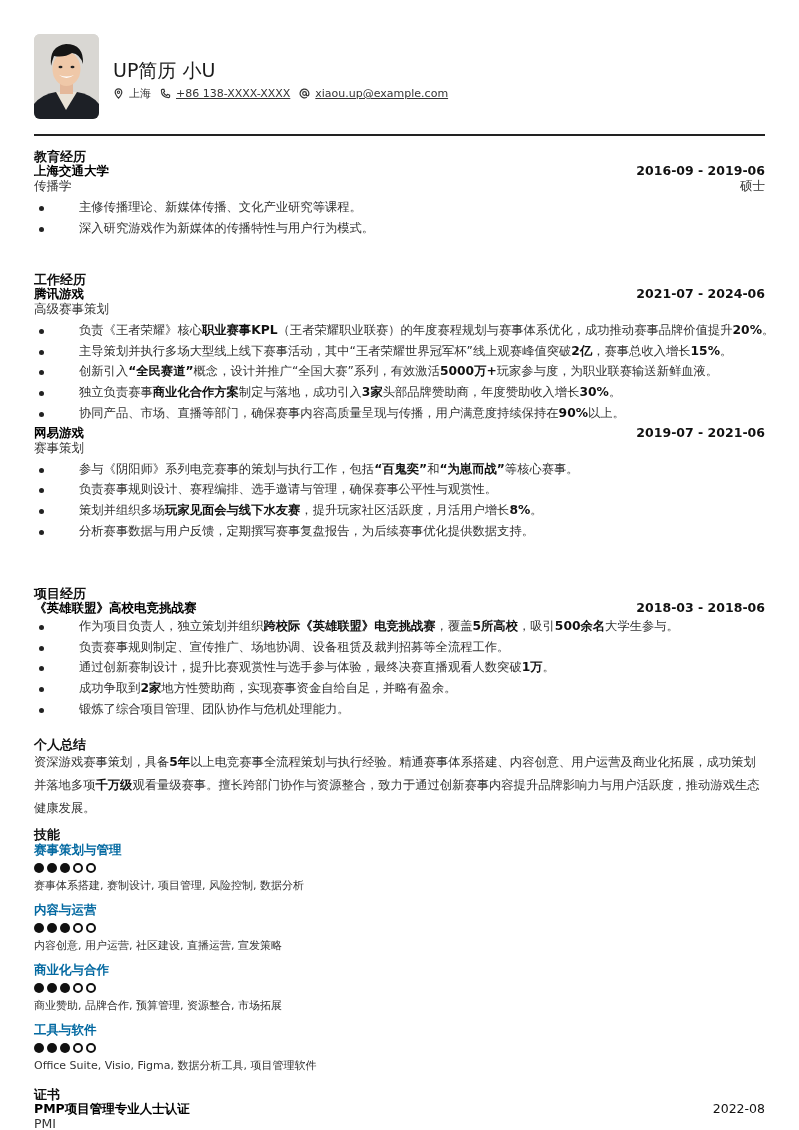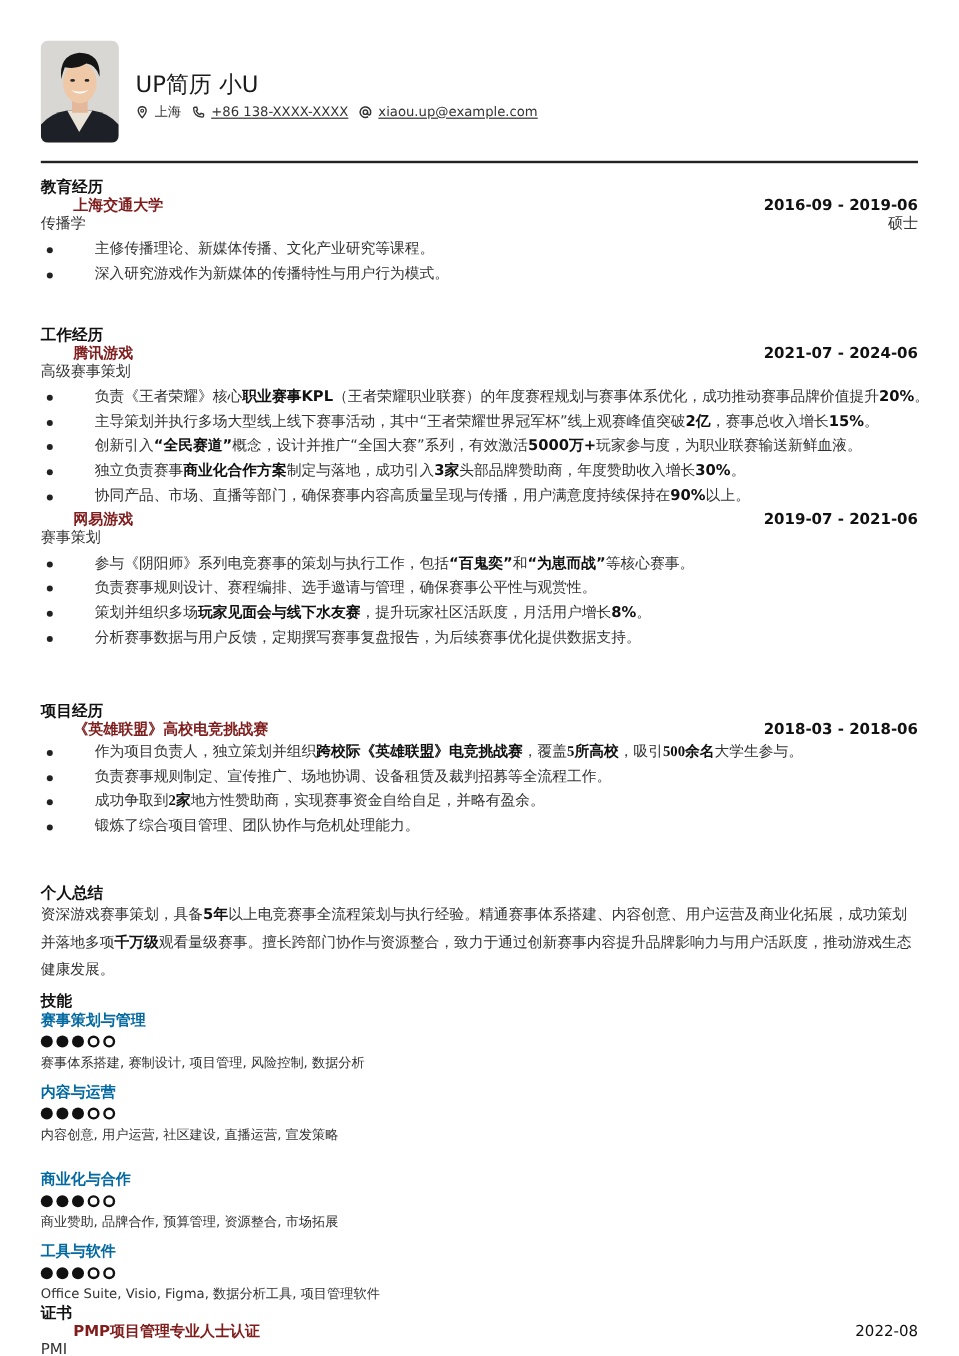--- a/index.html
+++ b/index.html
@@ -10,21 +10,21 @@
   .hdr-name { position:absolute; left:79px; top:24px; font-size:19px; font-weight:500; color:#1a1a1a; white-space:nowrap; }
   .contacts { position:absolute; left:79px; top:52px; font-size:11px; color:#333; white-space:nowrap; display:flex; align-items:center; }
   .contacts .ic { display:inline-block; width:11px; height:11px; margin-right:5px; }
   .contacts .ci { display:flex; align-items:center; margin-right:9px; }
   .contacts a { color:#333; text-decoration:underline; }
   .rule { position:absolute; left:34px; top:134px; width:731px; height:2px; background:#222; }
 
   .sec { position:absolute; left:34px; width:731px; }
   .sec-title { font-size:13px; font-weight:bold; color:#111; line-height:14px; }
   .row { display:flex; justify-content:space-between; align-items:flex-start; }
-  .org { font-size:12.5px; font-weight:bold; color:#7f1d1d; line-height:14px;margin-left:27px; }
+  .org { font-size:12.5px; font-weight:bold; color:#000000; line-height:14px; }
   .date { font-size:12.5px; font-weight:bold; color:#111; line-height:14px; }
   .sub { font-size:12.5px; color:#333; line-height:15px; }
   .sub-r { font-size:12.5px; color:#333; line-height:15px; text-align:left; }
   ul.bl { list-style:none; margin:0; padding:0; }
   ul.bl li { position:relative; padding-left:45px; font-size:12.3px; line-height:20.7px; color:#333; white-space:nowrap; }
   ul.bl li::before { content:""; position:absolute; left:5px; top:9px; width:5px; height:5px; border-radius:50%; background:#222; }
   ul.bl li b { color:#111; }
   .para { font-size:12.3px; line-height:23px; color:#333; }
   .para b { color:#111; }
   .skill-name { font-size:12.5px; font-weight:bold; color:#0369a1; line-height:15px; }
@@ -123,23 +123,24 @@
       </ul>
   </div>
 </div>
 
 <div class="sec" style="top:587px;">
   <div class="sec-title">项目经历</div>
   <div class="row">
     <div class="org">《英雄联盟》高校电竞挑战赛</div>
     <div class="date">2018-03 - 2018-06</div>
   </div>
-  <ul class="bl" style="margin-top:1px;font-family:Liberation Serif, serif;">
+  <ul class="bl" style="margin-top:1px;">
       <li><span>作为项目负责人，独立策划并组织</span><b>跨校际《英雄联盟》电竞挑战赛</b><span>，覆盖</span><b>5所高校</b><span>，吸引</span><b>500余名</b><span>大学生参与。</span></li>
       <li><span>负责赛事规则制定、宣传推广、场地协调、设备租赁及裁判招募等全流程工作。</span></li>
+      <li><span>通过创新赛制设计，提升比赛观赏性与选手参与体验，最终决赛直播观看人数突破</span><b>1万</b><span>。</span></li>
       <li><span>成功争取到</span><b>2家</b><span>地方性赞助商，实现赛事资金自给自足，并略有盈余。</span></li>
       <li><span>锻炼了综合项目管理、团队协作与危机处理能力。</span></li>
     </ul>
 </div>
 
 <div class="sec" style="top:738px;">
   <div class="sec-title">个人总结</div>
   <div class="para" style="margin-top:-1px;"><span>资深游戏赛事策划，具备</span><b>5年</b><span>以上电竞赛事全流程策划与执行经验。精通赛事体系搭建、内容创意、用户运营及商业化拓展，成功策划并落地多项</span><b>千万级</b><span>观看量级赛事。擅长跨部门协作与资源整合，致力于通过创新赛事内容提升品牌影响力与用户活跃度，推动游戏生态健康发展。</span></div>
 </div>
 
@@ -161,21 +162,21 @@
         <div class="skill-name">内容与运营</div>
         <div class="dots">
           <span class="dot on"></span>
           <span class="dot on"></span>
           <span class="dot on"></span>
           <span class="dot off"></span>
           <span class="dot off"></span>
         </div>
         <div class="skill-kw">内容创意, 用户运营, 社区建设, 直播运营, 宣发策略</div>
       </div>
-      <div style="margin-top: 22px;">
+      <div style="margin-top: 9px;">
         <div class="skill-name">商业化与合作</div>
         <div class="dots">
           <span class="dot on"></span>
           <span class="dot on"></span>
           <span class="dot on"></span>
           <span class="dot off"></span>
           <span class="dot off"></span>
         </div>
         <div class="skill-kw">商业赞助, 品牌合作, 预算管理, 资源整合, 市场拓展</div>
       </div>

